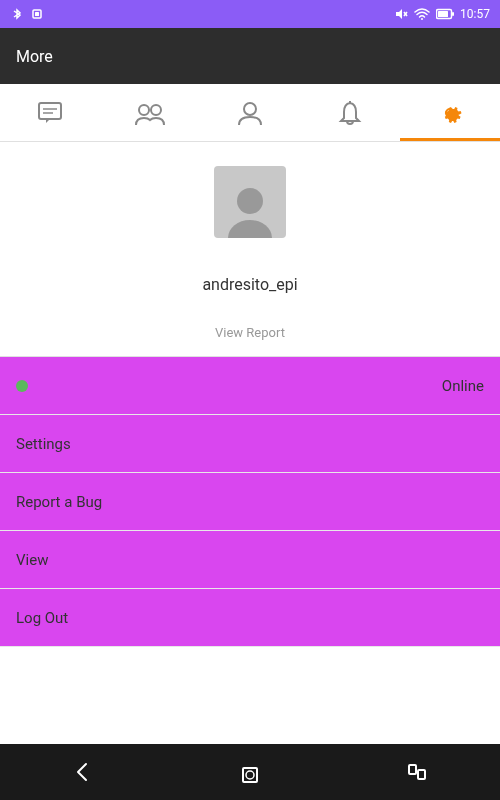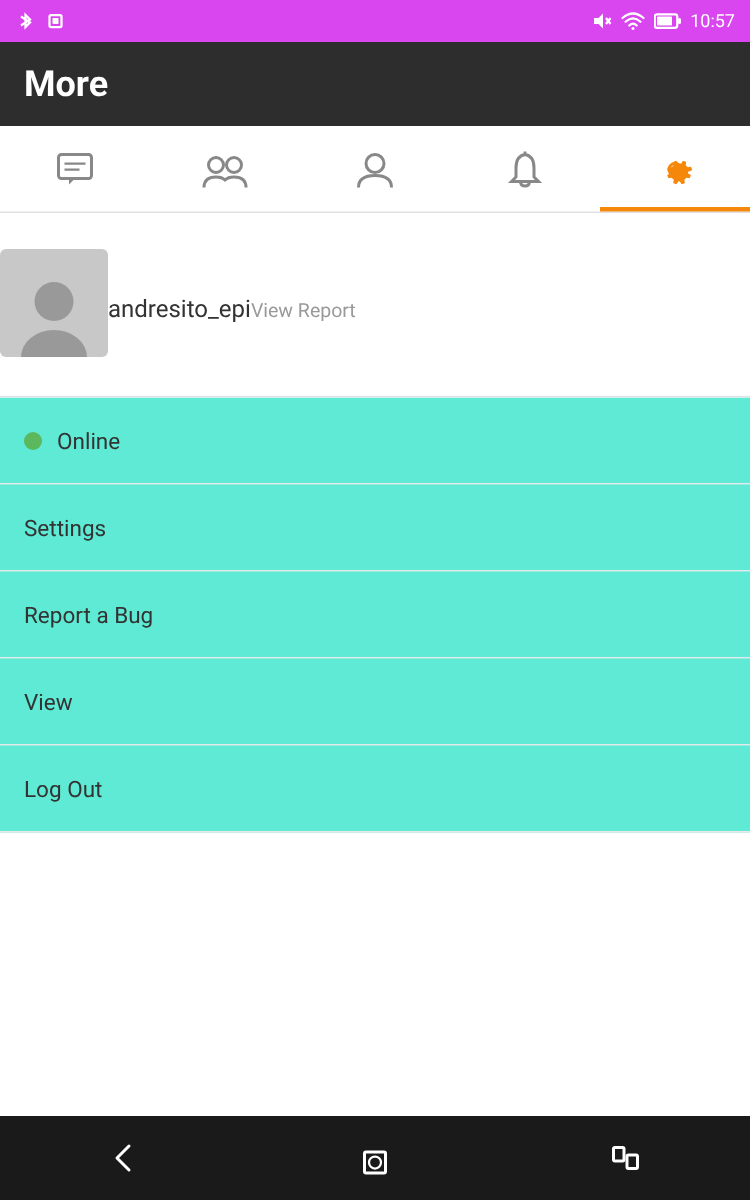--- a/index.html
+++ b/index.html
@@ -9,21 +9,21 @@
       height: 800px;
       background: #f0f0f0;
       font-family: 'Roboto', Arial, sans-serif;
       overflow: hidden;
       display: flex;
       flex-direction: column;
     }
 
     
     .status-bar {
-      background: #d946ef;
+      background: #8b5cf6;
       height: 28px;
       display: flex;
       align-items: center;
       justify-content: space-between;
       padding: 0 10px;
       flex-shrink: 0;
     }
     .status-bar-left {
       display: flex;
       align-items: center;
@@ -41,22 +41,22 @@
     .top-bar {
       background: #2d2d2d;
       height: 56px;
       display: flex;
       align-items: center;
       padding: 0 16px;
       flex-shrink: 0;
     }
     .top-bar-title {
       color: #ffffff;
-      font-size: 24px;
-      font-weight: 700;
+      font-size: 16px;
+      font-weight: 400;
     }
 
     
     .tab-bar {
       background: #ffffff;
       height: 58px;
       display: flex;
       align-items: stretch;
       border-bottom: 1px solid #e0e0e0;
       flex-shrink: 0;
@@ -83,25 +83,26 @@
       color: #888;
     }
     .tab-item.active .tab-icon {
       color: #f5870a;
     }
 
     
     .profile-section {
       background: #ffffff;
       display: flex;
-      flex-direction: row;
+      flex-direction: column;
       align-items: center;
       padding: 24px 0 16px;
       border-bottom: 1px solid #e0e0e0;
       flex-shrink: 0;
+      gap: 27px;
     }
     .avatar-container {
       width: 72px;
       height: 72px;
       background: #c8c8c8;
       border-radius: 4px;
       display: flex;
       align-items: flex-end;
       justify-content: center;
       overflow: hidden;
@@ -128,21 +129,22 @@
       flex: 1;
       overflow: hidden;
     }
     .menu-item {
       height: 58px;
       display: flex;
       align-items: center;
       padding: 0 16px;
       border-bottom: 1px solid #e8e8e8;
       cursor: pointer;
-      background: #5eead4;
+      background: #d946ef;
+      justify-content: space-between;
     }
     .status-dot {
       width: 12px;
       height: 12px;
       border-radius: 50%;
       background: #5cb85c;
       margin-right: 10px;
       flex-shrink: 0;
     }
     .menu-label {

